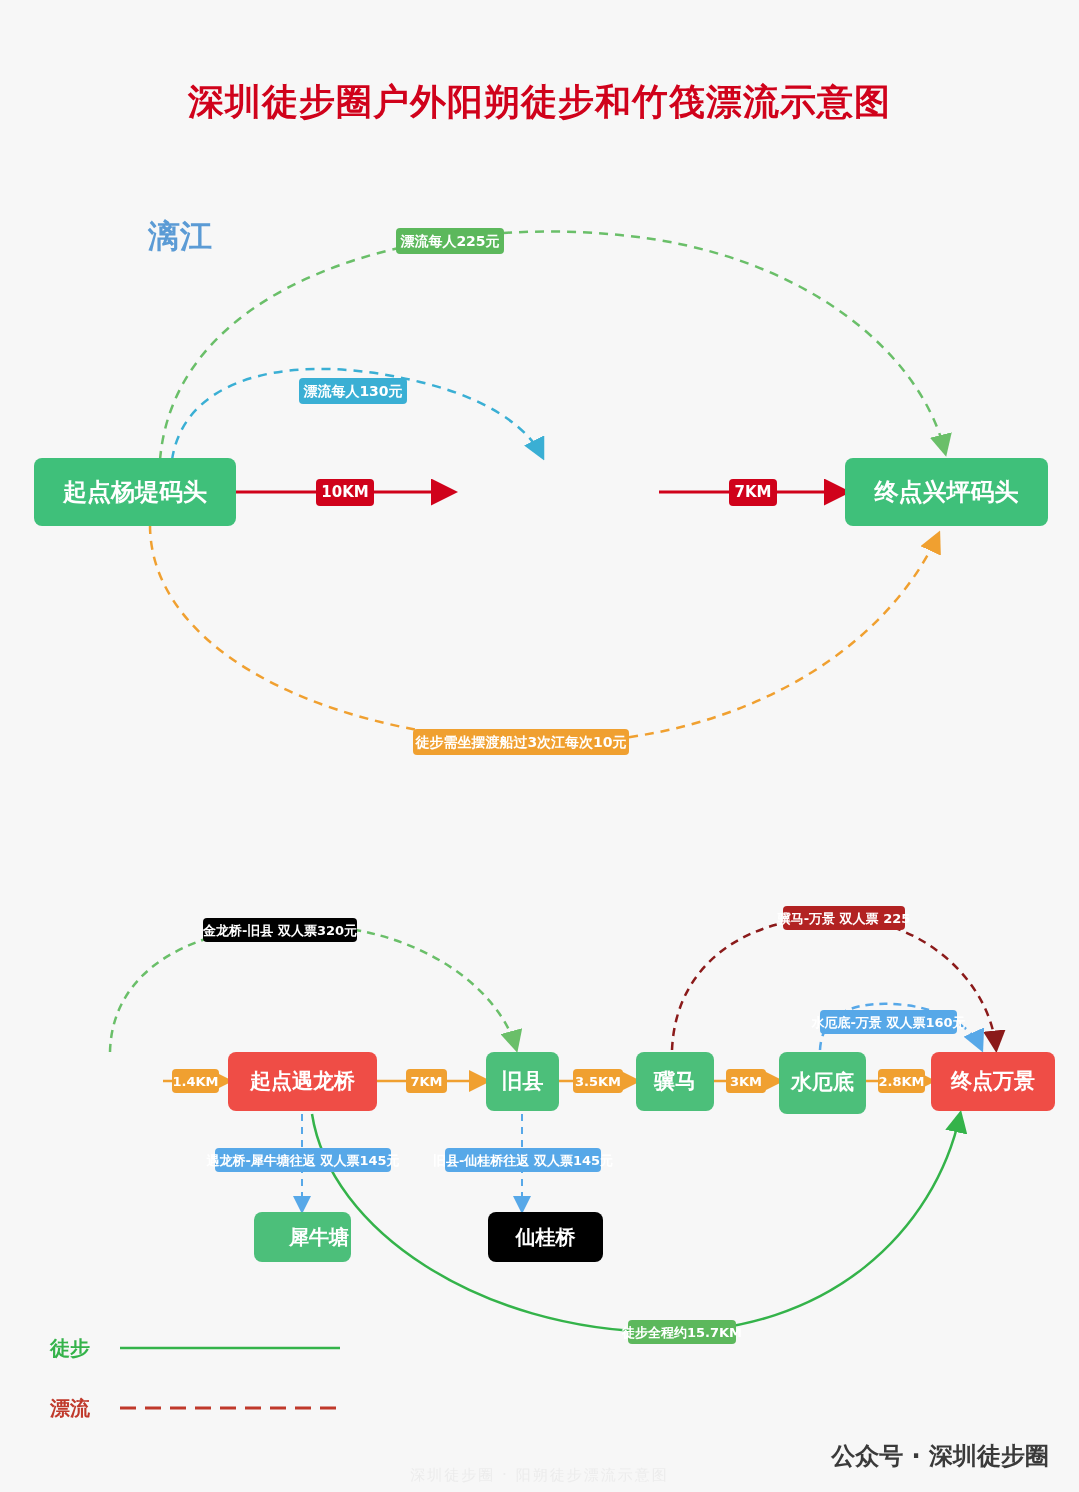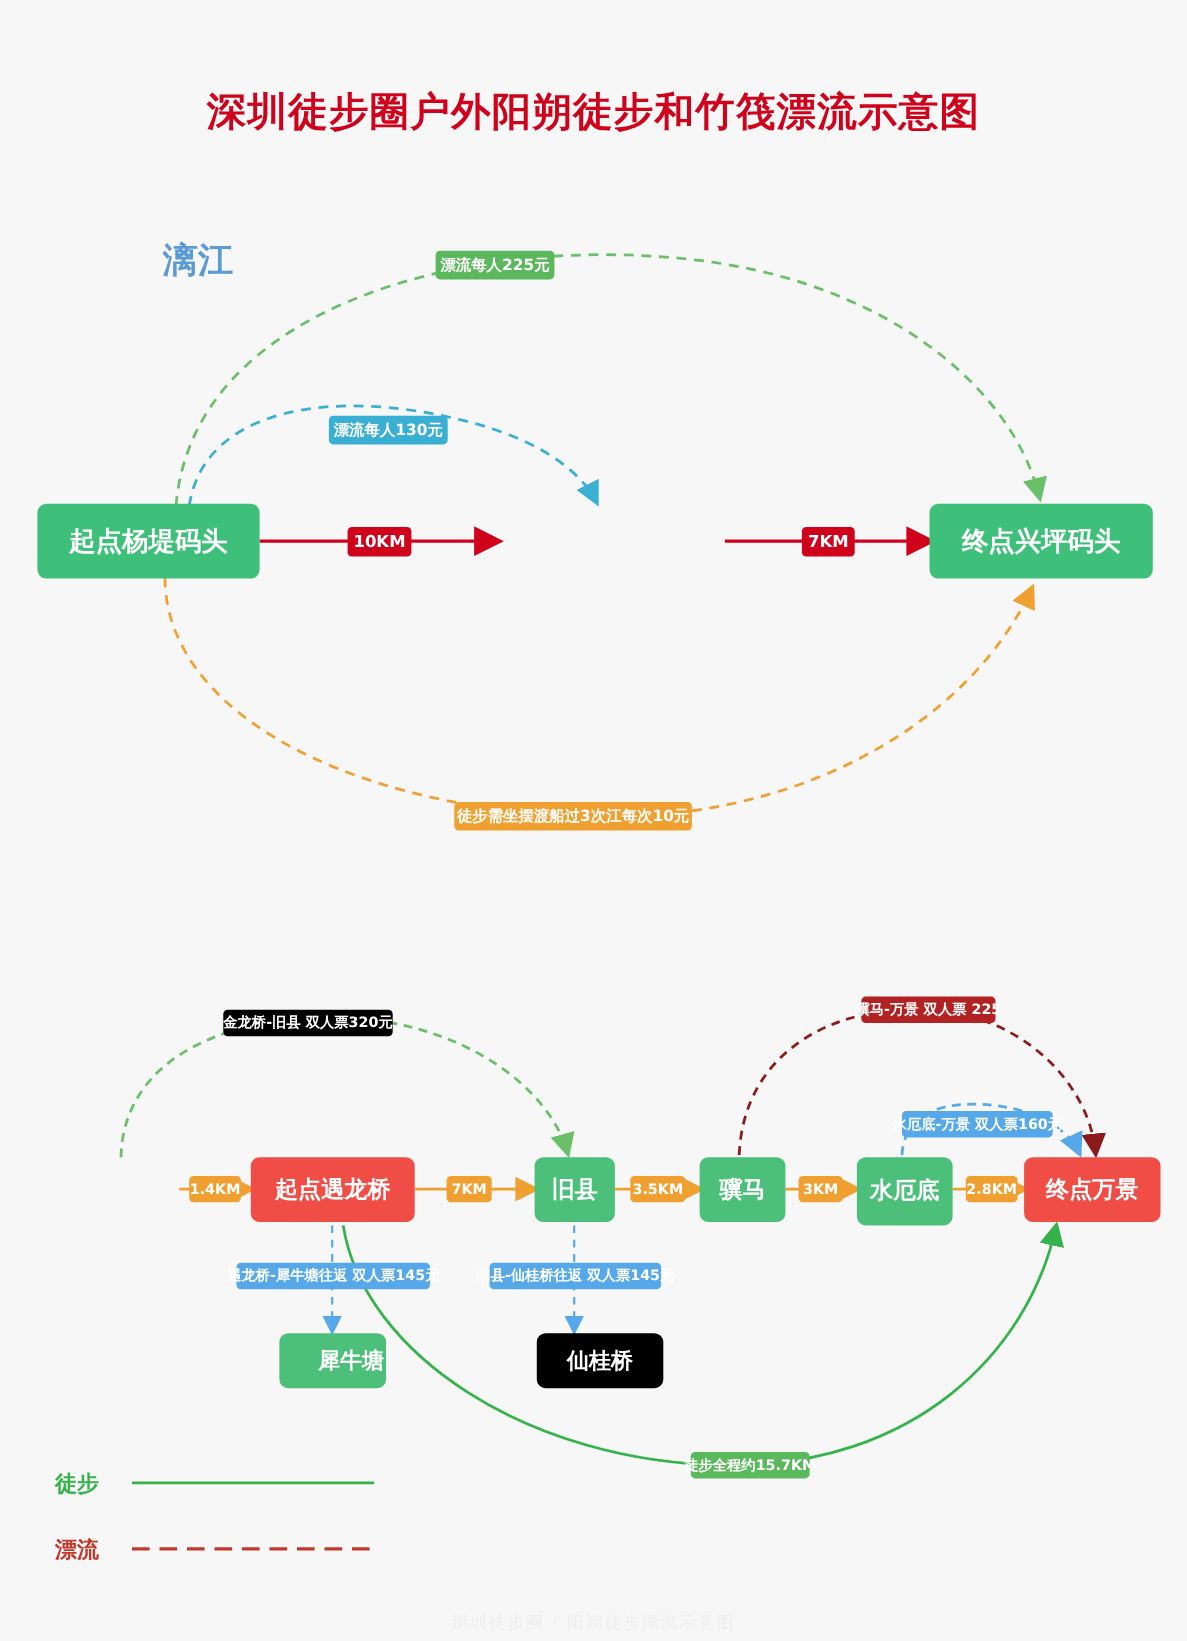--- a/index.html
+++ b/index.html
@@ -218,16 +218,21 @@
     <span>旧县-仙桂桥往返 双人票145元</span>
   </div>
 
   <div class="lbl" style="left:628px;top:1320px;width:108px;height:24px;background:#5cb85c;font-size:13px;">
     <span>徒步全程约15.7KM</span>
   </div>
 
   <div class="legend-text" id="legend-walk-text">徒步</div>
   <div class="legend-text" id="legend-raft-text">漂流</div>
 
+  <div id="footer">
+    <span>公众号</span>
+    <span class="dot">·</span>
+    <span>深圳徒步圈</span>
+  </div>
 
   <div id="watermark">深圳徒步圈 · 阳朔徒步漂流示意图</div>
 
 </div>
 
 </body></html>

